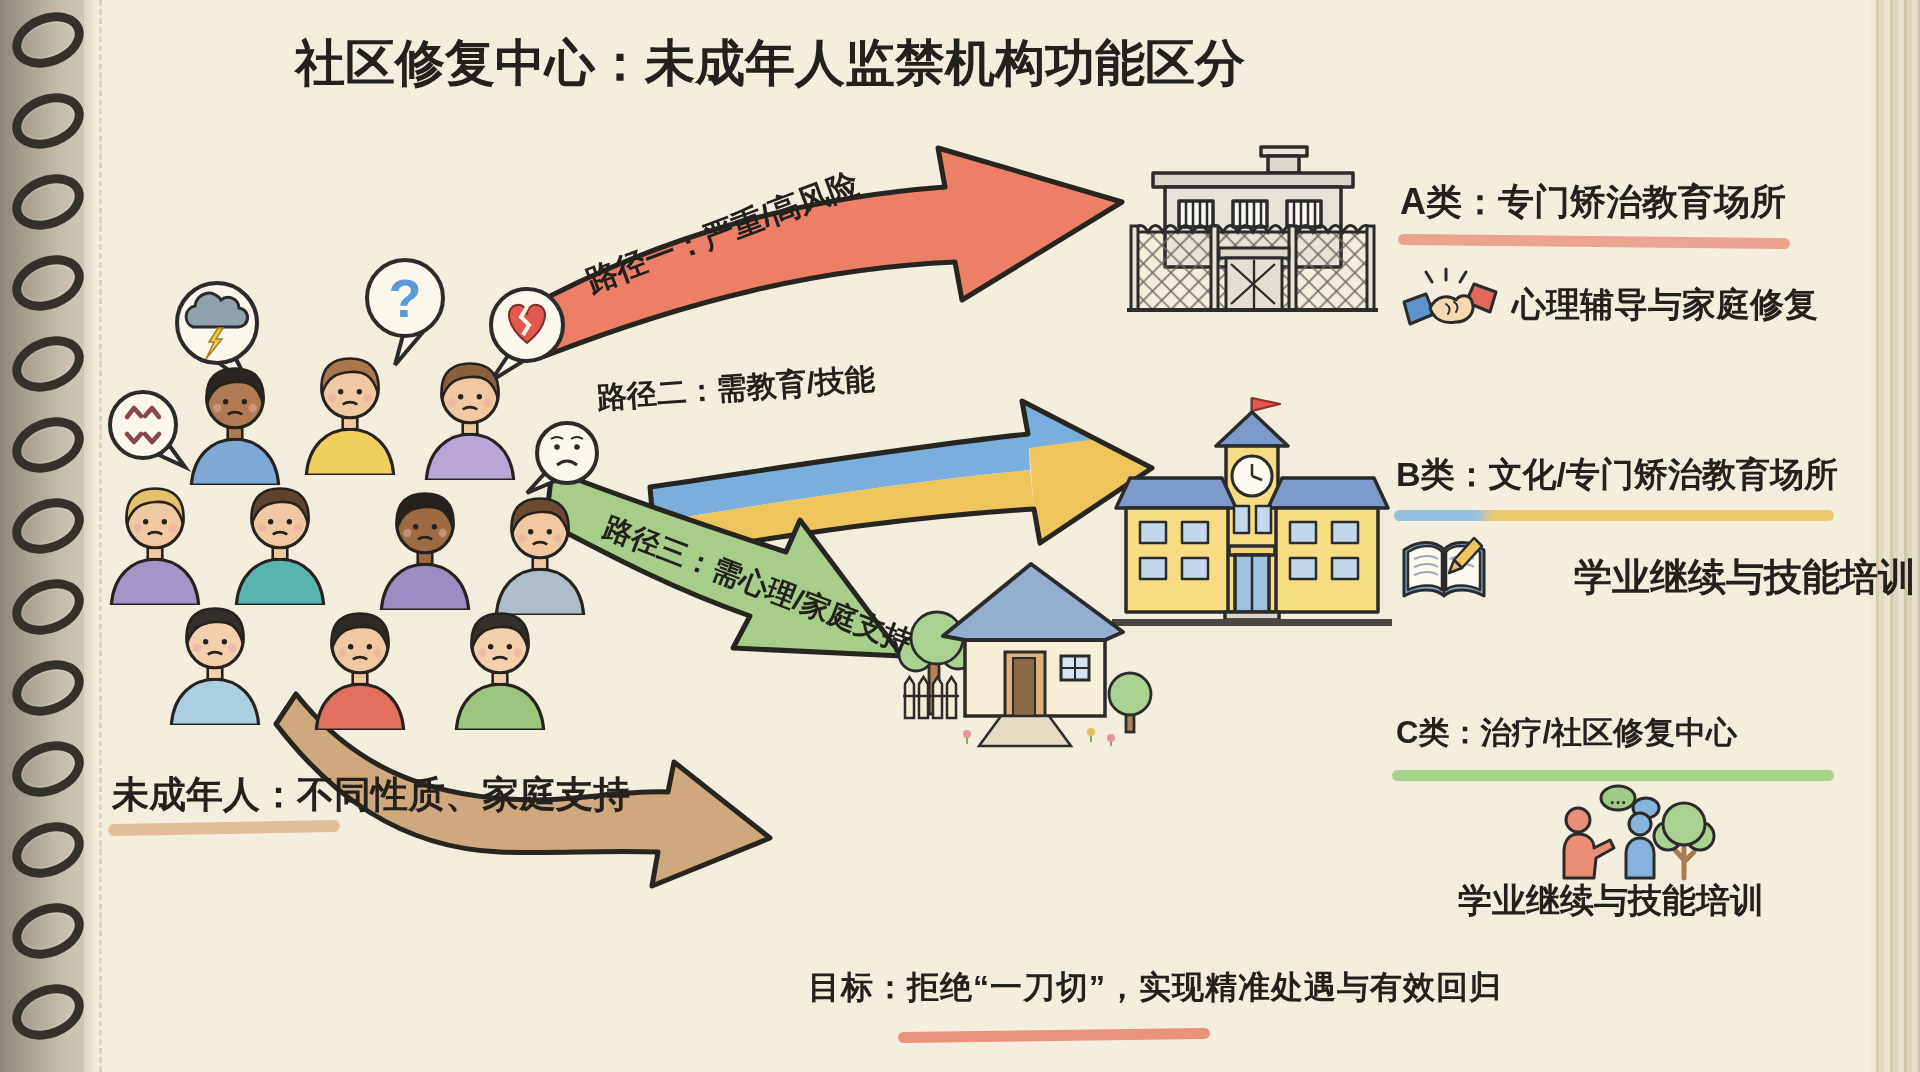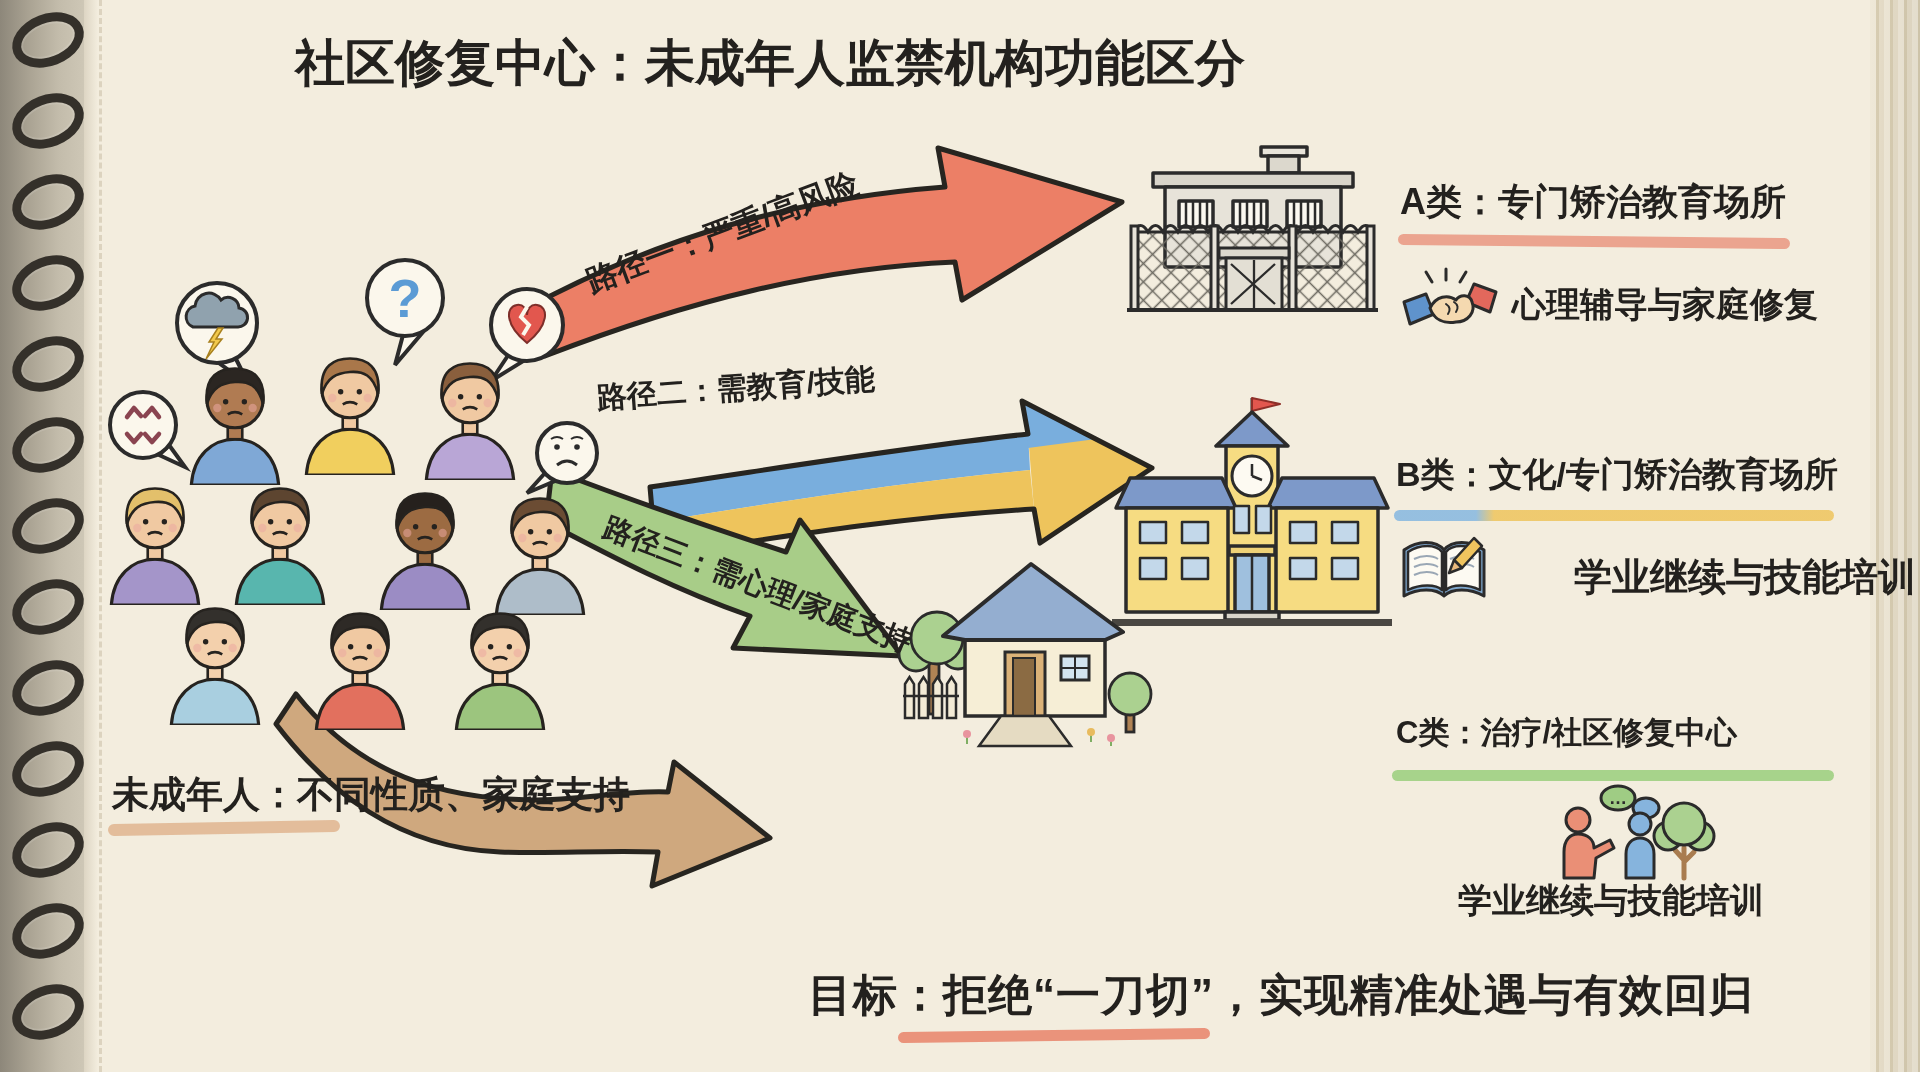--- a/index.html
+++ b/index.html
@@ -299,13 +299,13 @@
       <path d="M136,96 L136,66 M136,78 L127,68 M136,80 L146,70" fill="none" stroke="#a97c4f" stroke-width="5" stroke-linecap="round"></path>
       <circle cx="120" cy="54" r="14" fill="#abd190"></circle>
       <circle cx="152" cy="54" r="14" fill="#abd190"></circle>
       <circle cx="136" cy="42" r="21" fill="#abd190"></circle>
     </g>
   </g>
 </svg>
 <div class="txt" style="left:1458px;top:878px;font-size:34px;z-index:3">学业继续与技能培训</div>
 
 <div class="ul" style="left:898px;top:1030px;width:312px;height:11px;background:#e8826a;opacity:.85;transform:rotate(-0.8deg);z-index:2"></div>
-<div class="txt" style="left:808px;top:966px;font-size:44px;letter-spacing:1px;z-index:3">目标：拒绝“一刀切”，实现精准处遇与有效回归</div>
+<div class="txt" style="left:808px;top:966px;font-size:32px;letter-spacing:1px;z-index:3">目标：拒绝“一刀切”，实现精准处遇与有效回归</div>
 
 </body></html>

